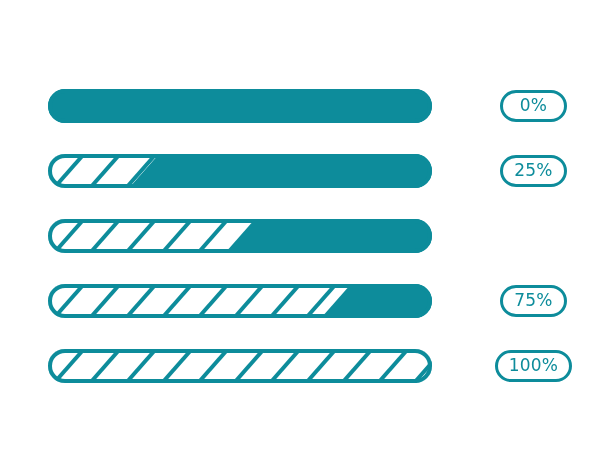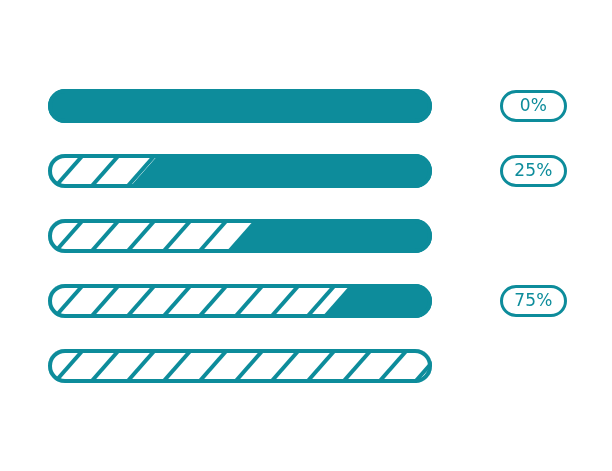--- a/index.html
+++ b/index.html
@@ -232,14 +232,17 @@
               <line x1="258" y1="34" x2="288" y2="0" stroke="#0d8c9b" stroke-width="4"></line>
               <line x1="294" y1="34" x2="324" y2="0" stroke="#0d8c9b" stroke-width="4"></line>
               <line x1="330" y1="34" x2="360" y2="0" stroke="#0d8c9b" stroke-width="4"></line>
               <line x1="366" y1="34" x2="396" y2="0" stroke="#0d8c9b" stroke-width="4"></line>
               <line x1="402" y1="34" x2="432" y2="0" stroke="#0d8c9b" stroke-width="4"></line>
             </g>
           </g>
           <rect x="2" y="2" width="380" height="30" rx="15" ry="15" fill="none" stroke="#0d8c9b" stroke-width="4"></rect>
         </svg>
       </div>
+      <div class="badge w-wide">
+        <span>100%</span>
+      </div>
     </div>
   </div>
 
 </body></html>

